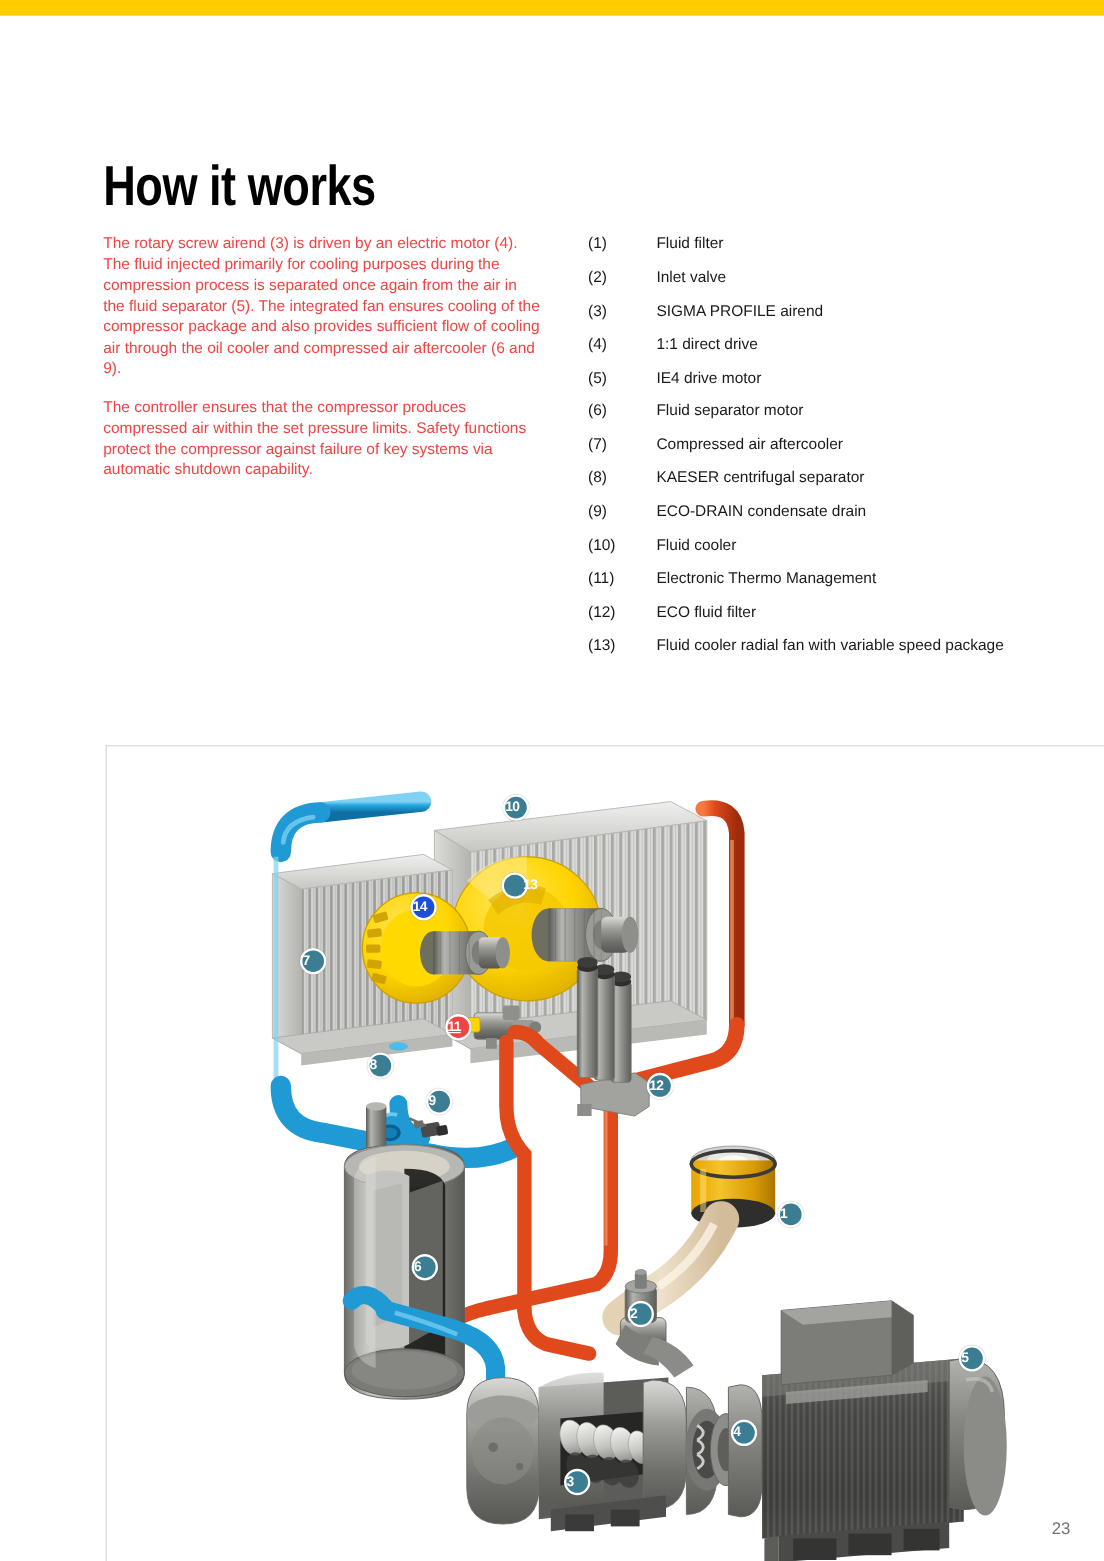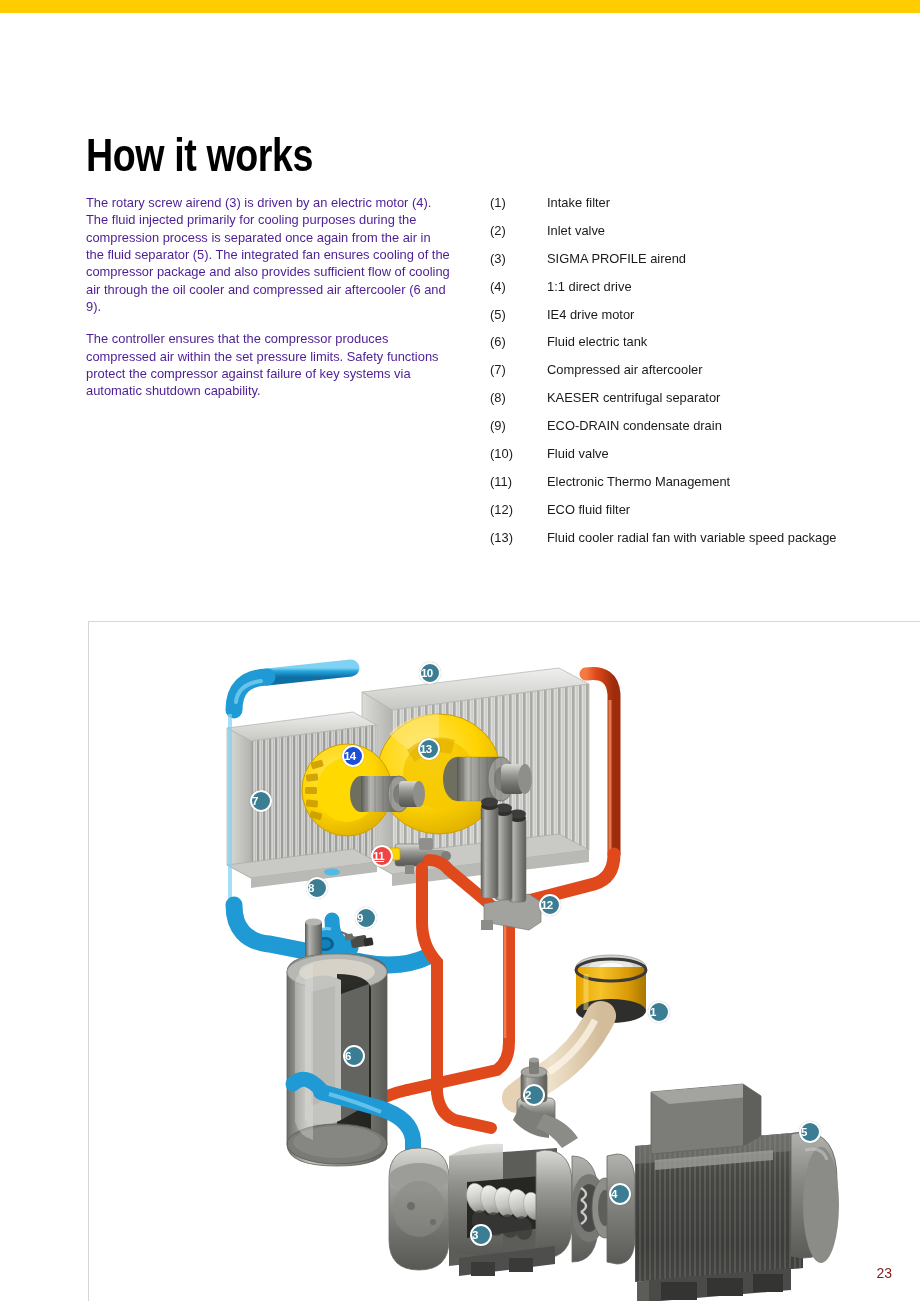--- a/index.html
+++ b/index.html
@@ -42,21 +42,21 @@
   }
 
   
   #body-copy {
     position: absolute;
     left: 86px;
     top: 194px;
     width: 366px;
     font-size: 12.9px;
     line-height: 17.35px;
-    color: #4c1d95;
+    color: #ef4444;
   }
   #body-copy p { margin: 0 0 15px 0; }
   #body-copy p:last-child { margin-bottom: 16px; }
 
   
   #legend {
     position: absolute;
     left: 490px;
     top: 195px;
     width: 420px;
@@ -118,75 +118,75 @@
     font-family: "Liberation Sans", sans-serif;
   }
   .badge.wide { letter-spacing: -0.6px; }
 
   
   #page-number {
     position: absolute;
     right: 28px;
     bottom: 20px;
     font-size: 14px;
-    color: #7f1d1d;
+    color: #737373;
   }
 </style>
 </head>
 <body>
 
 <div id="top-band"></div>
 
 <h1 id="page-title">How it works</h1>
 
 <div id="body-copy">
   <p>The rotary screw airend (3) is driven by an electric motor (4). The fluid injected primarily for cooling purposes during the compression process is separated once again from the air in the fluid separator (5). The integrated fan ensures cooling of the compressor package and also provides sufficient flow of cooling air through the oil cooler and compressed air aftercooler (6 and 9).</p>
   <p>The controller ensures that the compressor produces compressed air within the set pressure limits. Safety functions protect the compressor against failure of key systems via automatic shutdown capability.</p>
 </div>
 
 <div id="legend">
     <div class="legend-row">
       <span class="legend-num">(1)</span>
-      <span class="legend-label">Intake filter</span>
+      <span class="legend-label">Fluid filter</span>
     </div>
     <div class="legend-row">
       <span class="legend-num">(2)</span>
       <span class="legend-label">Inlet valve</span>
     </div>
     <div class="legend-row">
       <span class="legend-num">(3)</span>
       <span class="legend-label">SIGMA PROFILE airend</span>
     </div>
     <div class="legend-row">
       <span class="legend-num">(4)</span>
       <span class="legend-label">1:1 direct drive</span>
     </div>
     <div class="legend-row">
       <span class="legend-num">(5)</span>
       <span class="legend-label">IE4 drive motor</span>
     </div>
     <div class="legend-row">
       <span class="legend-num">(6)</span>
-      <span class="legend-label">Fluid electric tank</span>
+      <span class="legend-label">Fluid separator motor</span>
     </div>
     <div class="legend-row">
       <span class="legend-num">(7)</span>
       <span class="legend-label">Compressed air aftercooler</span>
     </div>
     <div class="legend-row">
       <span class="legend-num">(8)</span>
       <span class="legend-label">KAESER centrifugal separator</span>
     </div>
     <div class="legend-row">
       <span class="legend-num">(9)</span>
       <span class="legend-label">ECO-DRAIN condensate drain</span>
     </div>
     <div class="legend-row">
       <span class="legend-num">(10)</span>
-      <span class="legend-label">Fluid valve</span>
+      <span class="legend-label">Fluid cooler</span>
     </div>
     <div class="legend-row">
       <span class="legend-num">(11)</span>
       <span class="legend-label">Electronic Thermo Management</span>
     </div>
     <div class="legend-row">
       <span class="legend-num">(12)</span>
       <span class="legend-label">ECO fluid filter</span>
     </div>
     <div class="legend-row">
@@ -589,18 +589,18 @@
       <div class="badge" style="left: 381px; top: 602px; background: rgb(59, 125, 147);">3</div>
       <div class="badge" style="left: 520px; top: 561px; background: rgb(59, 125, 147);">4</div>
       <div class="badge" style="left: 710px; top: 499px; background: rgb(59, 125, 147);">5</div>
       <div class="badge" style="left: 254px; top: 423px; background: rgb(59, 125, 147);">6</div>
       <div class="badge" style="left: 161px; top: 168px; background: rgb(59, 125, 147);">7</div>
       <div class="badge" style="left: 217px; top: 255px; background: rgb(59, 125, 147);">8</div>
       <div class="badge" style="left: 266px; top: 285px; background: rgb(59, 125, 147);">9</div>
       <div class="badge wide" style="left: 330px; top: 40px; background: rgb(59, 125, 147);">10</div>
       <div class="badge wide" style="left: 282px; top: 223px; background: #ef4444; text-decoration: underline;">11</div>
       <div class="badge wide" style="left: 450px; top: 272px; background: rgb(59, 125, 147);">12</div>
-      <div class="badge wide" style="left: 329px; top: 116px; background: rgb(59, 125, 147);">13</div>
+      <div class="badge wide" style="left: 329px; top: 105px; background: rgb(59, 125, 147); padding-left: 16px;">13</div>
       <div class="badge wide" style="left: 253px; top: 123px; background: #1d4ed8;">14</div>
     </div>
 </div>
 
 <div id="page-number">23</div>
 
 </body></html>

